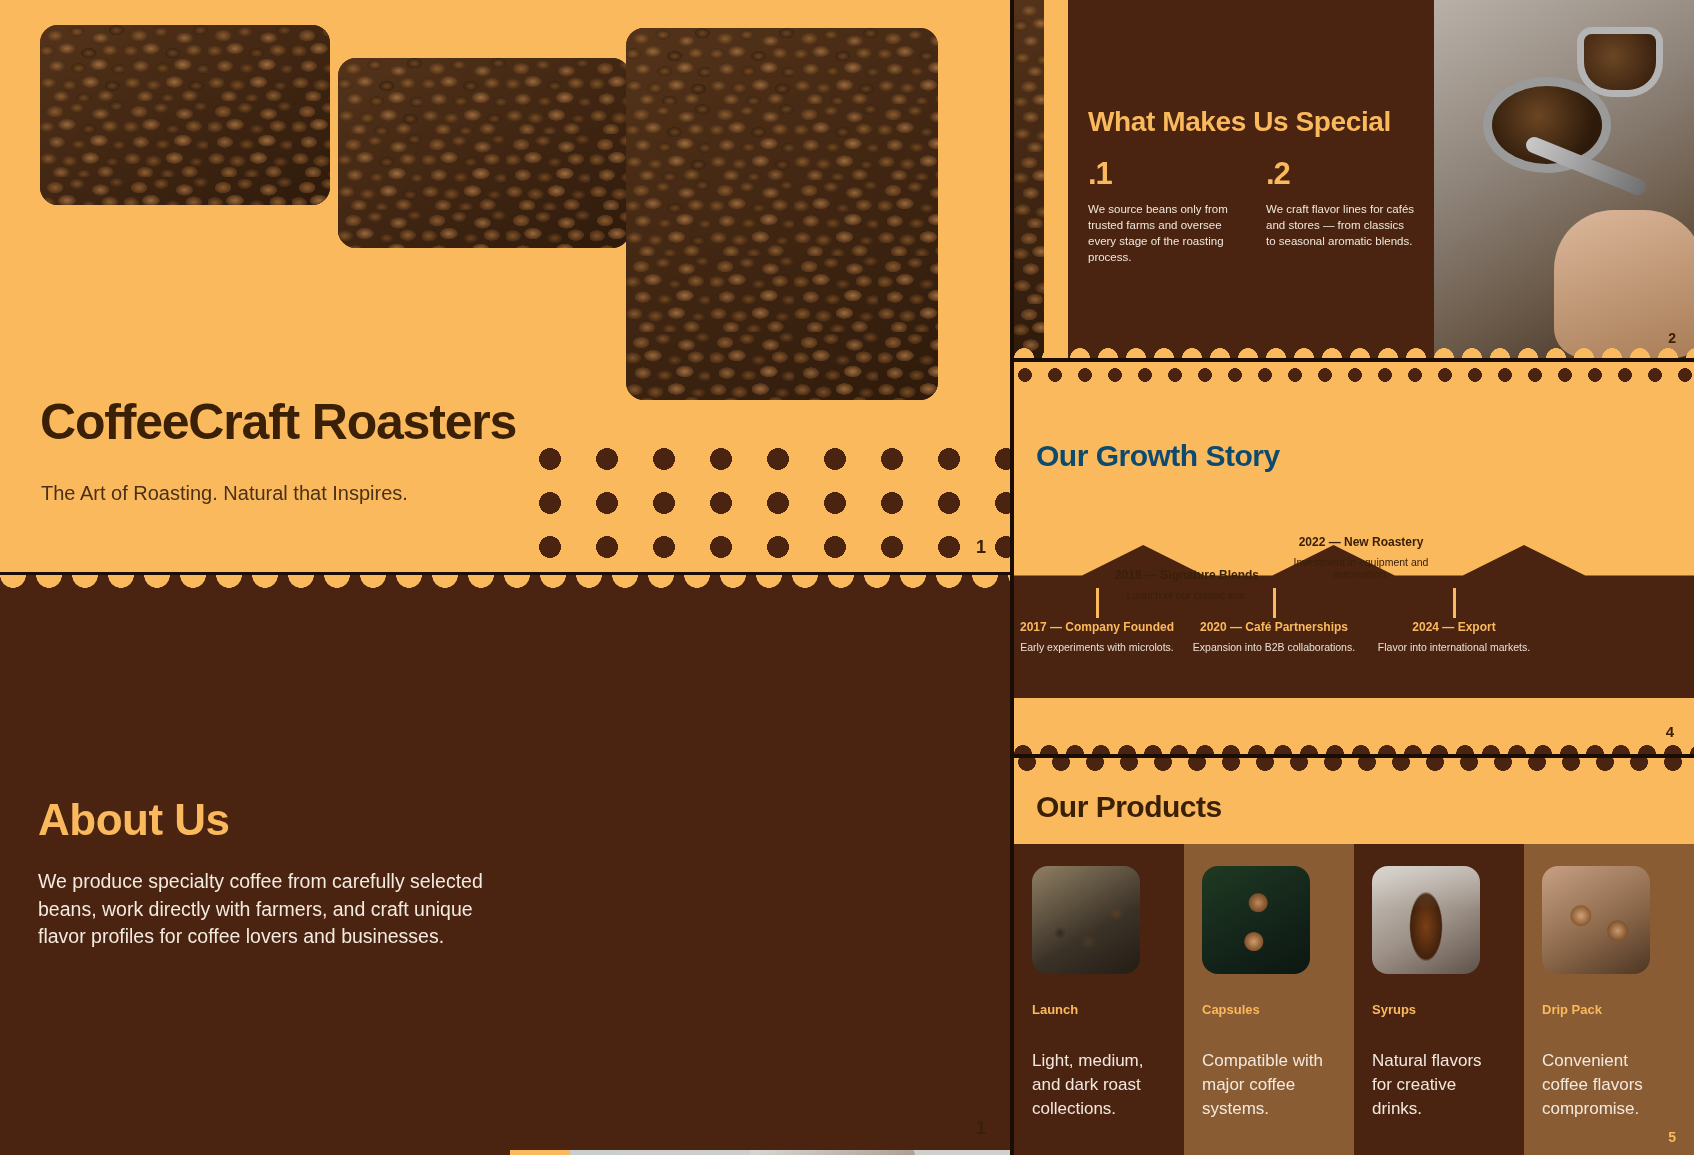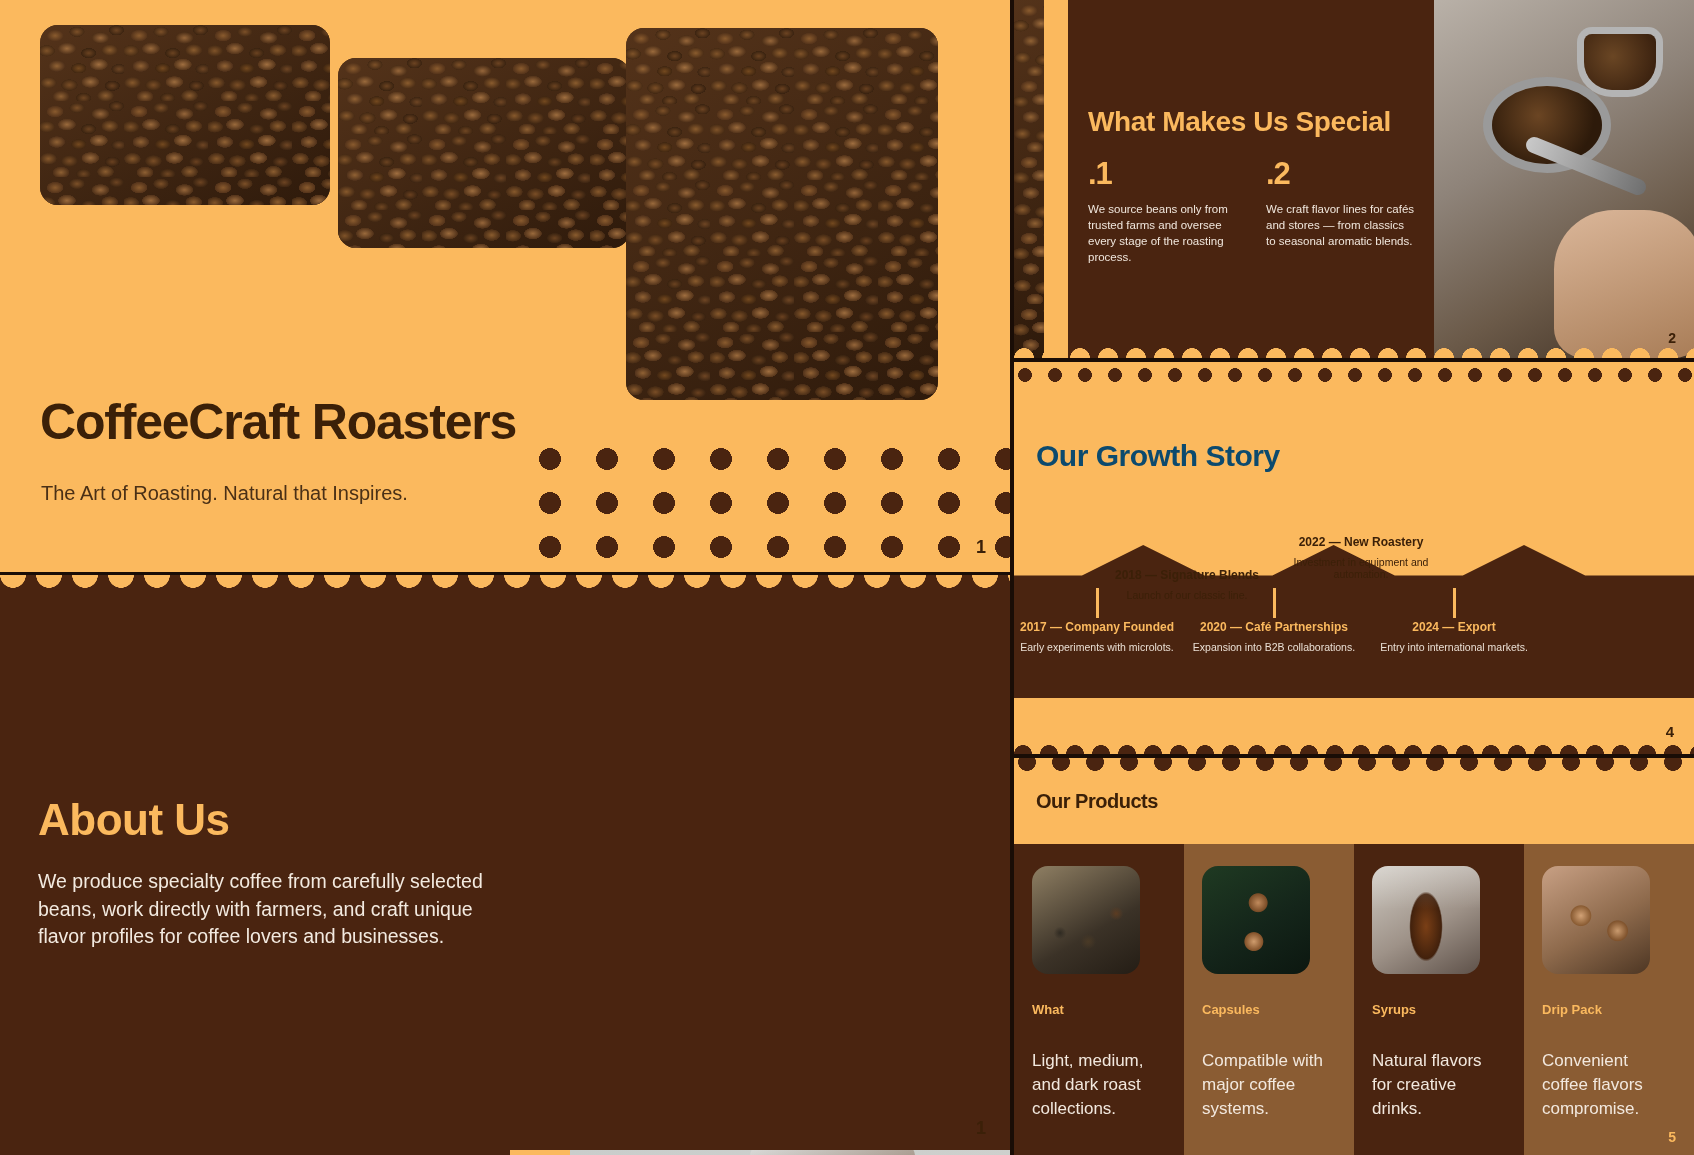--- a/index.html
+++ b/index.html
@@ -123,21 +123,21 @@
   .s4-num { position:absolute; right:20px; bottom:14px; font-size:15px; font-weight:bold; color:#3B2008; }
   .s4-scallop-b { position:absolute; left:0; bottom:0; width:100%; height:18px;
                   background-image:radial-gradient(circle 9px at 9px 18px, #4A2410 97%, rgba(0,0,0,0) 100%);
                   background-size:26px 18px; background-repeat:repeat-x; }
 
   
   #slide5 { left:1014px; top:758px; width:680px; height:397px; background:#FBB95E; }
   .s5-dotband { position:absolute; left:0; top:0; width:680px; height:24px;
                 background-image:radial-gradient(circle 9px at 13px 4px, #4A2410 97%, rgba(0,0,0,0) 100%);
                 background-size:34px 24px; }
-  .s5-title { position:absolute; left:22px; top:32px; font-size:20px; font-weight:bold; color:#3B2008; letter-spacing:-0.5px; }
+  .s5-title { position:absolute; left:22px; top:32px; font-size:30px; font-weight:bold; color:#3B2008; letter-spacing:-0.5px; }
   .s5-cards { position:absolute; left:0; top:86px; width:680px; height:311px; display:flex; }
   .s5-card { flex:1; padding:22px 18px 0 18px; position:relative; }
   .s5-card:nth-child(odd)  { background:#4A2410; }
   .s5-card:nth-child(even) { background:#8A5C33; }
   .s5-thumb { width:108px; height:108px; border-radius:16px; overflow:hidden; }
   .s5-name { margin-top:28px; font-size:13px; font-weight:bold; color:#FBB95E; }
   .s5-desc { margin-top:32px; font-size:17px; line-height:1.4; color:#F2E8DE; }
   .s5-num { position:absolute; right:18px; bottom:10px; font-size:14px; font-weight:bold; color:#FBB95E; }
 
   .th-beans { background:
@@ -248,34 +248,34 @@
       <div class="ds" style="color:#EADFD4;">Early experiments with microlots.</div>
     </div>
     <div class="s4-ev" style="left:165px; top:258px; width:190px; color:#FBB95E;text-align:center;">
       <div class="tick" style="top:-32px; background:#FBB95E;"></div>
       <div class="yr">2020 — Café Partnerships</div>
       <div class="ds" style="color:#EADFD4;">Expansion into B2B collaborations.</div>
     </div>
     <div class="s4-ev" style="left:345px; top:258px; width:190px; color:#FBB95E;">
       <div class="tick" style="top:-32px; background:#FBB95E;"></div>
       <div class="yr">2024 — Export</div>
-      <div class="ds" style="color:#EADFD4;">Entry into international markets.</div>
+      <div class="ds" style="color:#EADFD4;">Flavor into international markets.</div>
     </div>
 
     <div class="s4-num">4</div>
     <div class="s4-scallop-b"></div>
   </div>
 
   <div class="slide" id="slide5">
     <div class="s5-dotband"></div>
     <div class="s5-title">Our Products</div>
     <div class="s5-cards">
       <div class="s5-card">
         <div class="s5-thumb th-beans"></div>
-        <div class="s5-name">What</div>
+        <div class="s5-name">Launch</div>
         <div class="s5-desc">Light, medium, and dark roast collections.</div>
       </div>
       <div class="s5-card">
         <div class="s5-thumb th-caps"></div>
         <div class="s5-name">Capsules</div>
         <div class="s5-desc">Compatible with major coffee systems.</div>
       </div>
       <div class="s5-card">
         <div class="s5-thumb th-syr"></div>
         <div class="s5-name">Syrups</div>

